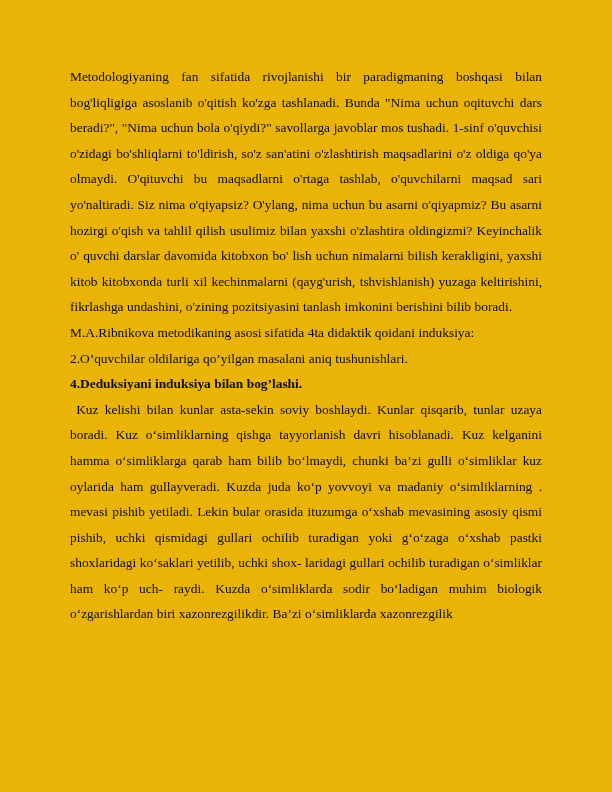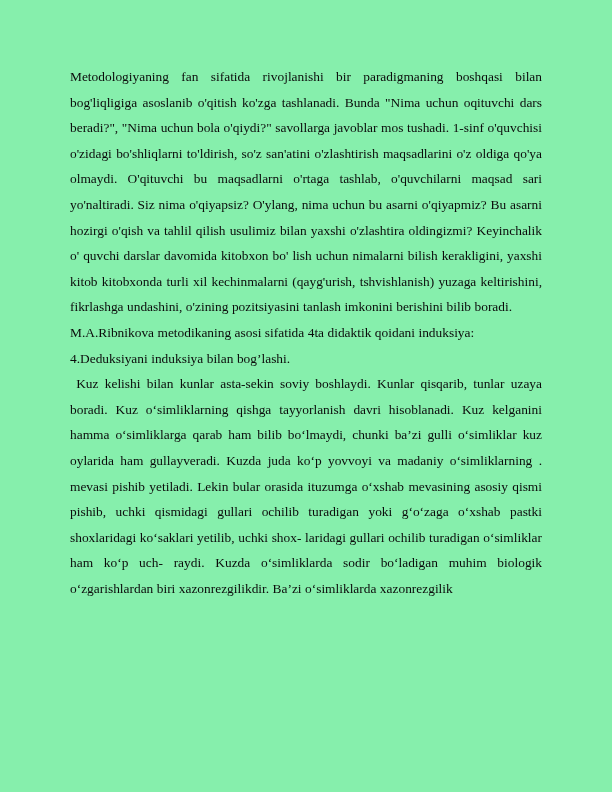--- a/index.html
+++ b/index.html
@@ -48,28 +48,29 @@
   .para.flush {
     text-align: left;
   }
   .lead-space {
     white-space: pre;
   }
 </style>
 </head>
 <body>
 
-<div class="page" style="background: #86efac; width: 612px; height: 792px;">
+<div class="page" style="background: #eab308; width: 612px; height: 792px;">
   <div class="doc-body">
 
     <p class="para justified" style="color: rgb(11, 11, 11);">Metodologiyaning fan sifatida rivojlanishi bir paradigmaning boshqasi bilan bog'liqligiga asoslanib o'qitish ko'zga tashlanadi. Bunda "Nima uchun oqituvchi dars beradi?", "Nima uchun bola o'qiydi?" savollarga javoblar mos tushadi. 1-sinf o'quvchisi o'zidagi bo'shliqlarni to'ldirish, so'z san'atini o'zlashtirish maqsadlarini o'z oldiga qo'ya olmaydi. O'qituvchi bu maqsadlarni o'rtaga tashlab, o'quvchilarni maqsad sari yo'naltiradi. Siz nima o'qiyapsiz? O'ylang, nima uchun bu asarni o'qiyapmiz? Bu asarni hozirgi o'qish va tahlil qilish usulimiz bilan yaxshi o'zlashtira oldingizmi? Keyinchalik o' quvchi darslar davomida kitobxon bo' lish uchun nimalarni bilish kerakligini, yaxshi kitob kitobxonda turli xil kechinmalarni (qayg'urish, tshvishlanish) yuzaga keltirishini, fikrlashga undashini, o'zining pozitsiyasini tanlash imkonini berishini bilib boradi.</p>
 
     <p class="para flush" style="color: rgb(11, 11, 11);">M.A.Ribnikova metodikaning asosi sifatida 4ta didaktik qoidani induksiya:</p>
 
 
+    <p class="para flush" style="color: rgb(11, 11, 11);">2.O’quvchilar oldilariga qo’yilgan masalani aniq tushunishlari.</p>
 
 
-    <p class="para flush" style="color: rgb(11, 11, 11);">4.Deduksiyani induksiya bilan bog’lashi.</p>
+    <p class="para flush" style="color: rgb(11, 11, 11); font-weight: bold;">4.Deduksiyani induksiya bilan bog’lashi.</p>
 
     <p class="para justified" style="color: rgb(11, 11, 11);"><span class="lead-space"> </span><span>Kuz kelishi bilan kunlar asta-sekin soviy boshlaydi. Kunlar qisqarib, tunlar uzaya boradi. Kuz o‘simliklarning qishga tayyorlanish davri hisoblanadi. Kuz kelganini hamma o‘simliklarga qarab ham bilib bo‘lmaydi, chunki ba’zi gulli o‘simliklar kuz oylarida ham gullayveradi. Kuzda juda ko‘p yovvoyi va madaniy o‘simliklarning . mevasi pishib yetiladi. Lekin bular orasida ituzumga o‘xshab mevasining asosiy qismi pishib, uchki qismidagi gullari ochilib turadigan yoki g‘o‘zaga o‘xshab pastki shoxlaridagi ko‘saklari yetilib, uchki shox- laridagi gullari ochilib turadigan o‘simliklar ham ko‘p uch- raydi. Kuzda o‘simliklarda sodir bo‘ladigan muhim biologik o‘zgarishlardan biri xazonrezgilikdir. Ba’zi o‘simliklarda xazonrezgilik</span></p>
 
   </div>
 </div>
 
 </body></html>

